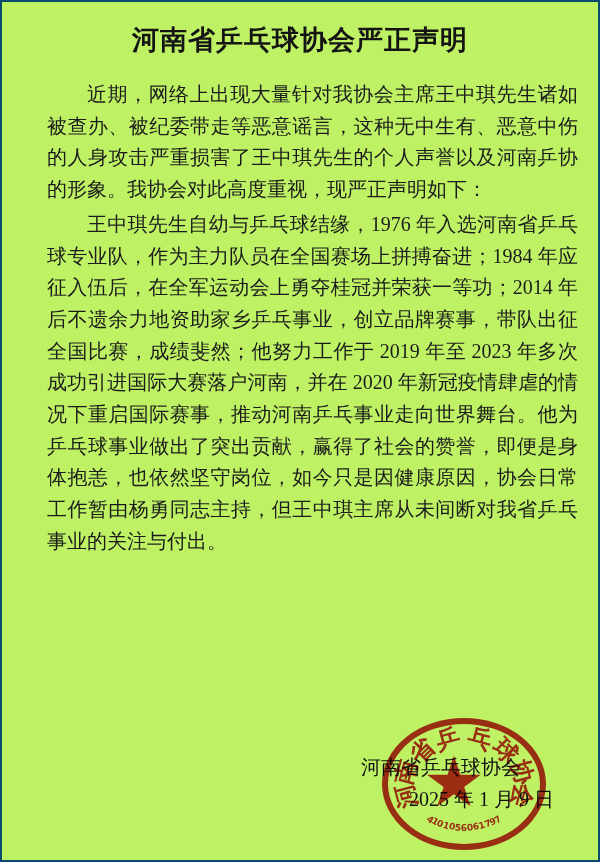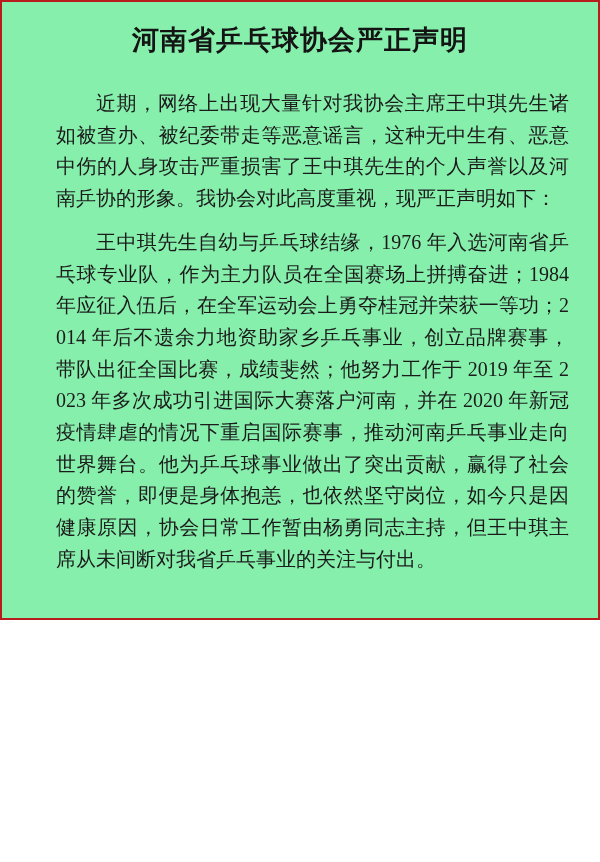--- a/index.html
+++ b/index.html
@@ -1,23 +1,23 @@
 <!DOCTYPE html>
 <html><head>
 <meta charset="utf-8">
 <style>
   * { margin: 0; padding: 0; box-sizing: border-box; }
   html, body { background: #ffffff; }
   body { width: 600px; height: 862px; font-family: "Liberation Serif", "DejaVu Serif", serif; }
 
   .page {
     position: relative;
-    width: 600px; height: 620px;
-    background: #86efac;
-    border: 2px solid #b91c1c;
+    width: 600px; height: 862px;
+    background: #bef264;
+    border: 2px solid #0c4a6e;
     overflow: hidden;
   }
 
   .doc-title {
     margin-top: 20px;
     text-align: center;
     font-size: 27px;
     font-weight: bold;
     color: #141414;
     letter-spacing: 1px;
@@ -28,21 +28,21 @@
     position: absolute;
     left: 42px; top: 74px;
     width: 537px;
     font-size: 20px;
     line-height: 31.7px;
     color: #1b1b1b;
     text-align: justify;
     text-justify: inter-ideograph;
     word-break: break-all;
   }
-  .doc-body p { text-indent: 2em; margin: 12px; }
+  .doc-body p { text-indent: 2em; margin: 3px; }
 
   .signature-block {
     position: absolute;
     right: 0; top: 750px;
     width: 340px;
     text-align: right;
     font-size: 20px;
     line-height: 31.5px;
     color: #111111;
     z-index: 1;

